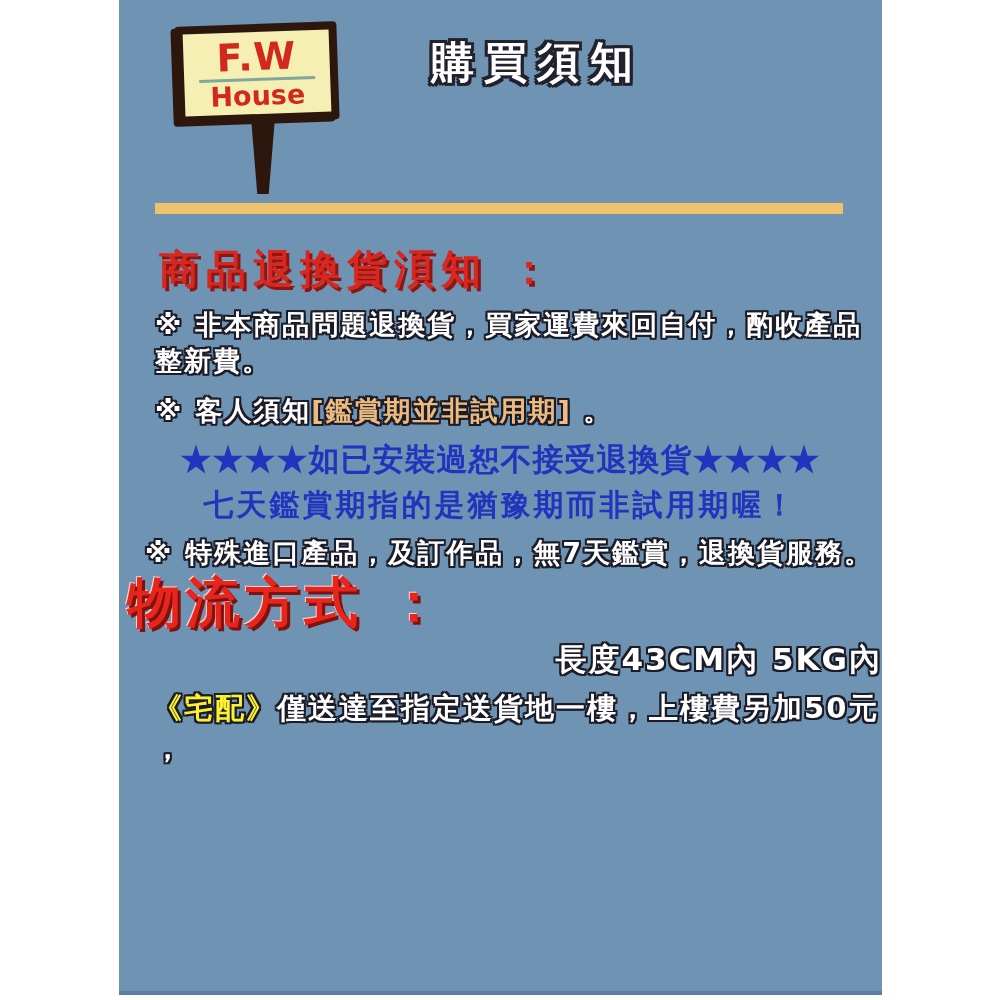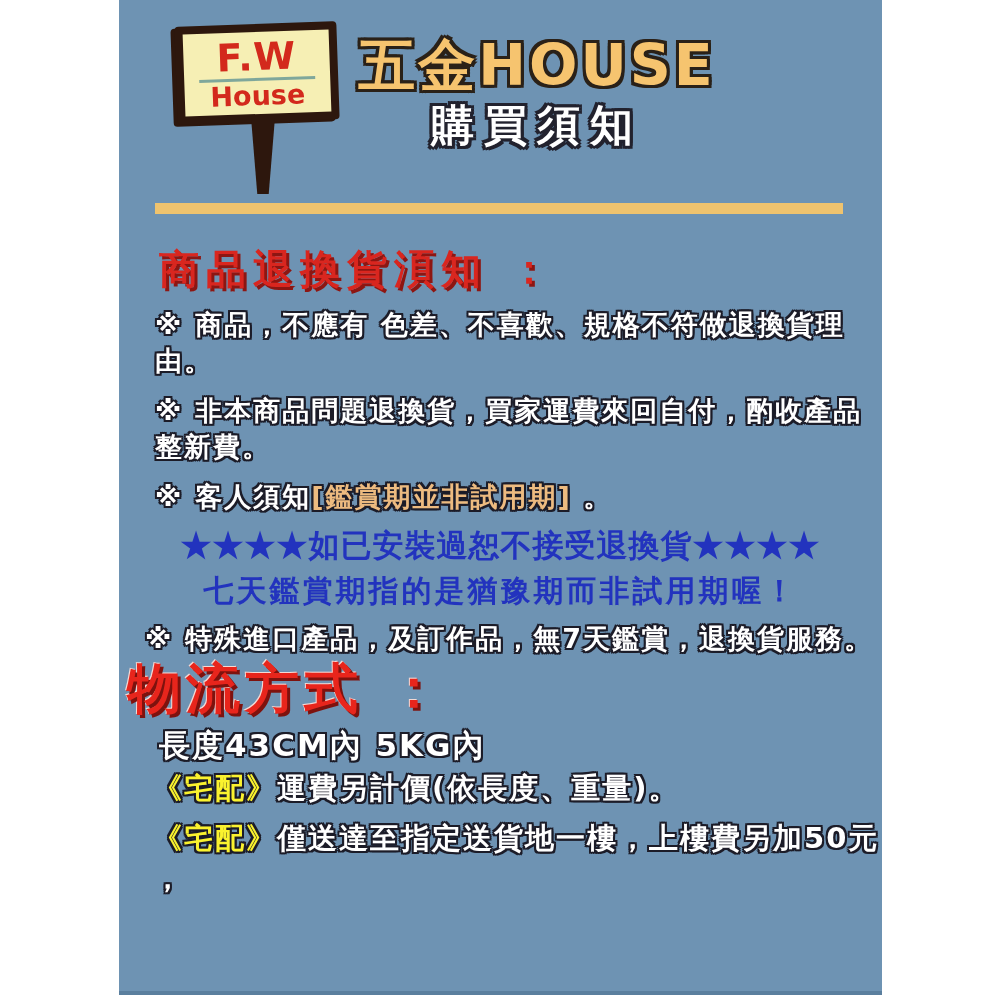--- a/index.html
+++ b/index.html
@@ -60,52 +60,48 @@
     font-family:"DejaVu Serif",serif;font-weight:bold;color:#2233BE;text-align:center;
   }
   .star-line{margin-top:10px;font-size:31px;line-height:40px;letter-spacing:1px;}
   .reminder-line{margin-top:7px;font-size:30px;line-height:38px;letter-spacing:3px;}
   .special-line{margin-top:11px;margin-left:26px;}
   .red-heading-2{
     margin:2px 0 4px 8px;font-size:54px;font-weight:bold;color:#E8251C;letter-spacing:5px;
     line-height:60px;text-shadow:3px 3px 0 #7e120e, -1px -1px 0 #f4d9d4;
   }
   .stores-line{margin:6px 0 0 45px;font-size:31px;line-height:40px;}
-  .size-line{margin:7px 0 0 40px;font-size:31px;line-height:38px;}
+  .size-line{margin:7px 0 0 40px;font-size:31px;line-height:38px;text-align:right;}
   .home-line{margin:4px 0 0 34px;font-size:29px;line-height:40px;}
   .home-line-2{margin-top:10px;}
 </style>
 </head>
 <body>
 
 <div id="panel">
 
   <div class="sign">
     <div class="plate">
       <div class="fw">F.W</div>
       <div class="plate-line"></div>
       <div class="house">House</div>
     </div>
     <div class="handle"></div>
   </div>
 
   <div class="title-block">
-    <div class="main-title">五金HOUSE</div>
     <div class="sub-title">購買須知</div>
   </div>
 
   <div class="divider"></div>
 
   <div id="content">
 
     <div class="red-heading-1">商品退換貨湏知 ：</div>
 
-    <div class="wline bullet">
-      <span class="marker">※</span><span>商品，不應有 色差、不喜歡、規格不符做退換貨理由。</span>
-    </div>
 
     <div class="wline bullet">
       <span class="marker">※</span><span>非本商品問題退換貨，買家運費來回自付，酌收產品整新費。</span>
     </div>
 
 
     <div class="wline bullet">
       <span class="marker">※</span><span>客人須知</span><span class="hl-tan">[鑑賞期並非試用期]</span><span> 。</span>
     </div>
 
@@ -115,22 +111,19 @@
 
     <div class="wline bullet special-line">
       <span class="marker">※</span><span>特殊進口產品，及訂作品，無7天鑑賞，退換貨服務。</span>
     </div>
 
     <div class="red-heading-2">物流方式 ：</div>
 
 
     <div class="wline size-line">長度43CM內 5KG內</div>
 
-    <div class="wline home-line">
-      <span class="hl-yellow">《宅配》</span><span>運費另計價(依長度、重量)。</span>
-    </div>
 
     <div class="wline home-line home-line-2">
       <span class="hl-yellow">《宅配》</span><span>僅送達至指定送貨地一樓，上樓費另加50元 ，</span>
     </div>
 
   </div>
 </div>
 
 </body></html>

